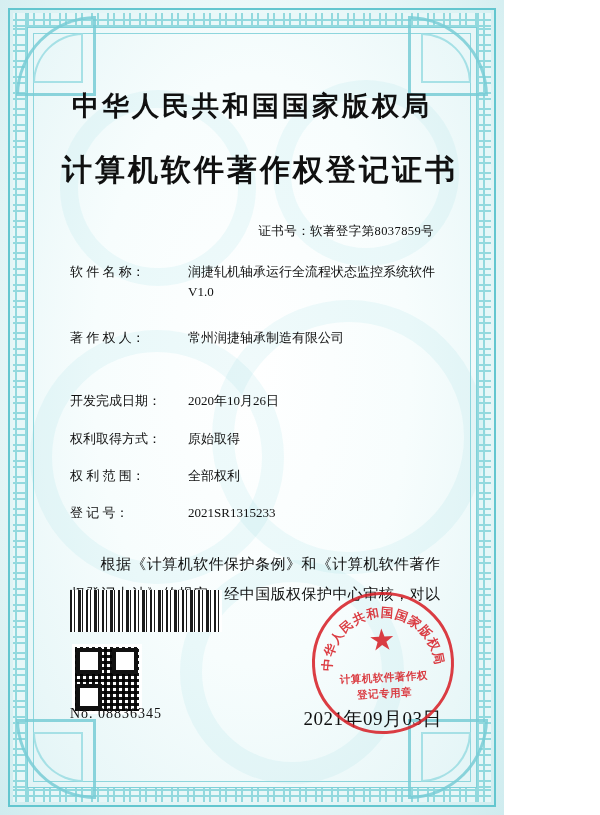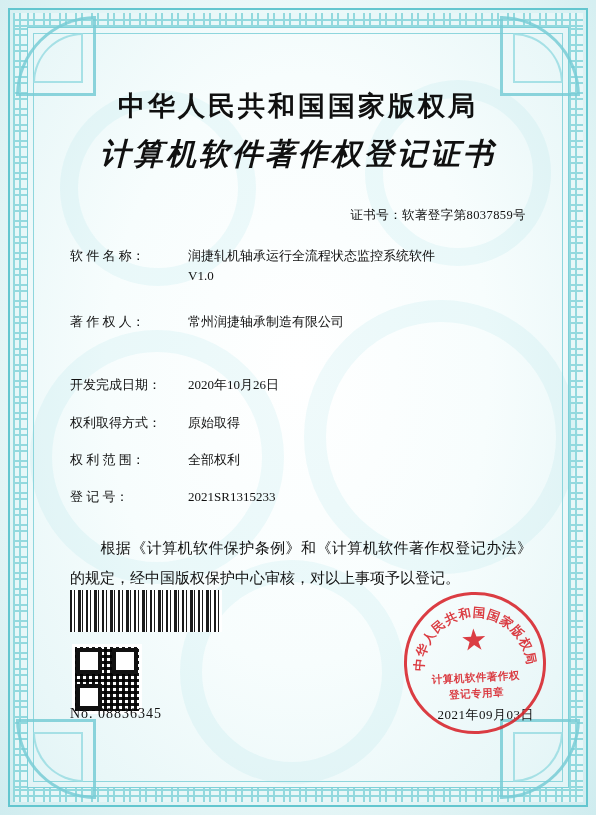--- a/index.html
+++ b/index.html
@@ -4,21 +4,21 @@
 <style>
   html,body{margin:0;padding:0;}
   body{
     width:600px;height:815px;
     background:#ffffff;
     font-family:"Liberation Serif", serif;
     overflow:hidden;
   }
   .cert{
     position:relative;
-    width:596px;height:815px;
+    width:504px;height:815px;
     background:
       radial-gradient(ellipse at 50% 45%, #ffffff 0%, #f2fbfb 45%, #dff3f4 78%, #cfecef 100%);
     box-sizing:border-box;
   }
 
   
   .frame-outer{
     position:absolute;left:8px;top:8px;right:8px;bottom:8px;
     border:2px solid #63c6cf;
   }
@@ -93,27 +93,26 @@
   .title1{
     text-align:center;
     font-family:"Liberation Serif", serif;
     font-size:27px;
     font-weight:bold;
     letter-spacing:3px;
     color:#101010;
     margin-top:40px;
   }
   .title2{
-    text-align:center;
+    text-align:right;
     font-size:30px;
     font-weight:bold;
     letter-spacing:3px;
     color:#101010;
-    margin-top:10px;
-    font-style:italic;
+    margin-top:26px;
   }
   .certno{
     text-align:right;
     font-size:12.5px;
     color:#111;
     margin-top:32px;
     padding-right:24px;
     letter-spacing:.4px;
   }
 
@@ -179,21 +178,21 @@
   .qr::after{right:2px;top:2px;}
   .qr .q3{position:absolute;left:2px;bottom:2px;width:18px;height:18px;border:4px solid #111;background:#fff;}
 
   .serial{
     position:absolute;left:70px;top:706px;
     font-family:Liberation Serif, serif;
     font-size:14px;letter-spacing:1px;color:#111;
   }
   .issuedate{
     position:absolute;right:62px;top:706px;
-    font-size:13px;color:#111;letter-spacing:.5px;
+    font-size:19px;color:#111;letter-spacing:.5px;
   }
 
   
   .seal{
     position:absolute;right:50px;top:592px;
     width:136px;height:136px;border-radius:50%;
     border:3px solid #d8232a;
     color:#d8232a;
     opacity:.88;
     transform:rotate(-3deg);

